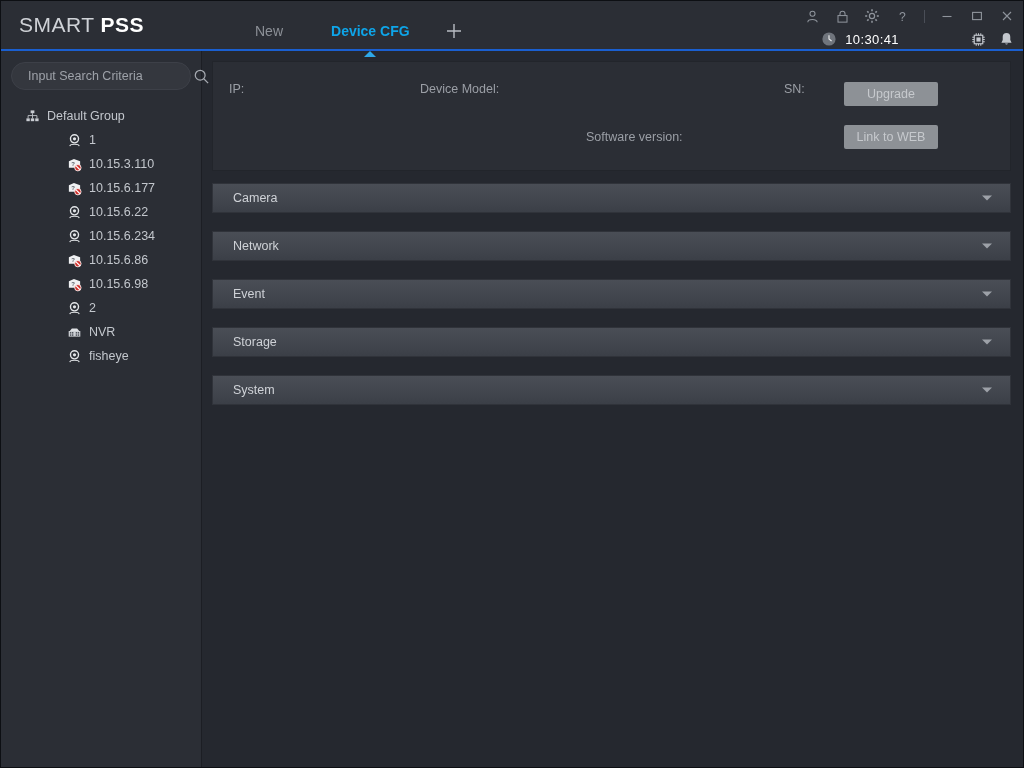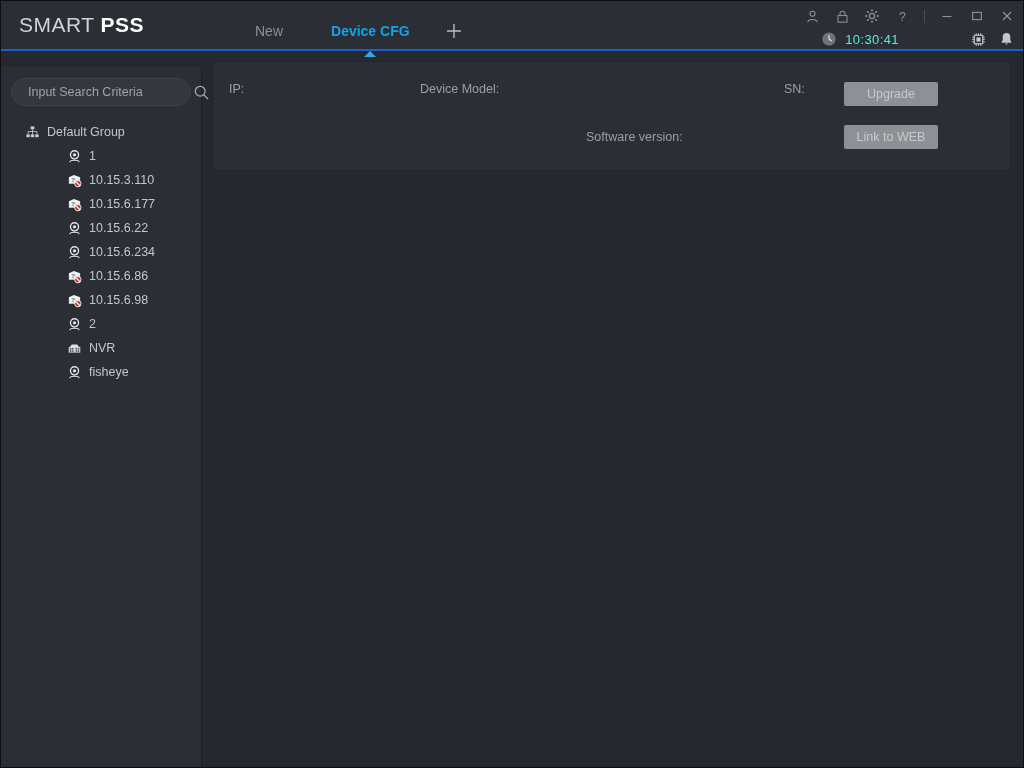--- a/index.html
+++ b/index.html
@@ -121,21 +121,21 @@
     align-items: center;
     height: 20px;
     gap: 10px;
   }
   .clock-wrap {
     display: flex; align-items: center; gap: 7px;
     margin-right: 60px;
   }
   .clock-text {
     font-size: 13px;
-    color: #5eead4;
+    color: #ffffff;
     letter-spacing: 0.4px;
   }
   .status-icon {
     width: 18px; height: 18px;
     display: flex; align-items: center; justify-content: center;
     color: #c3c7cd;
     cursor: default;
   }
 
   
@@ -145,21 +145,20 @@
     min-height: 0;
   }
 
   
   .sidebar {
     width: 201px;
     flex: 0 0 201px;
     background: #2b2e35;
     border-right: 1px solid #1c1e24;
     padding-top: 11px;
-    margin-top: 16px;
   }
 
   .search-box {
     position: relative;
     margin: 0 10px 14px 10px;
     height: 28px;
     border-radius: 14px;
     background: #34373e;
     border: 1px solid #3d4048;
     display: flex;
@@ -576,15 +575,43 @@
             <span class="info-value"></span>
           </div>
         </div>
 
         <div class="info-buttons">
           <button class="btn-disabled">Upgrade</button>
           <button class="btn-disabled">Link to WEB</button>
         </div>
       </div>
 
+      <div class="accordion">
+
+        <div class="acc-item">
+          <span class="acc-title">Camera</span>
+          <span class="acc-chevron"></span>
+        </div>
+
+        <div class="acc-item">
+          <span class="acc-title">Network</span>
+          <span class="acc-chevron"></span>
+        </div>
+
+        <div class="acc-item">
+          <span class="acc-title">Event</span>
+          <span class="acc-chevron"></span>
+        </div>
+
+        <div class="acc-item">
+          <span class="acc-title">Storage</span>
+          <span class="acc-chevron"></span>
+        </div>
+
+        <div class="acc-item">
+          <span class="acc-title">System</span>
+          <span class="acc-chevron"></span>
+        </div>
+
+      </div>
     </div>
   </div>
 </div>
 
 </body></html>

